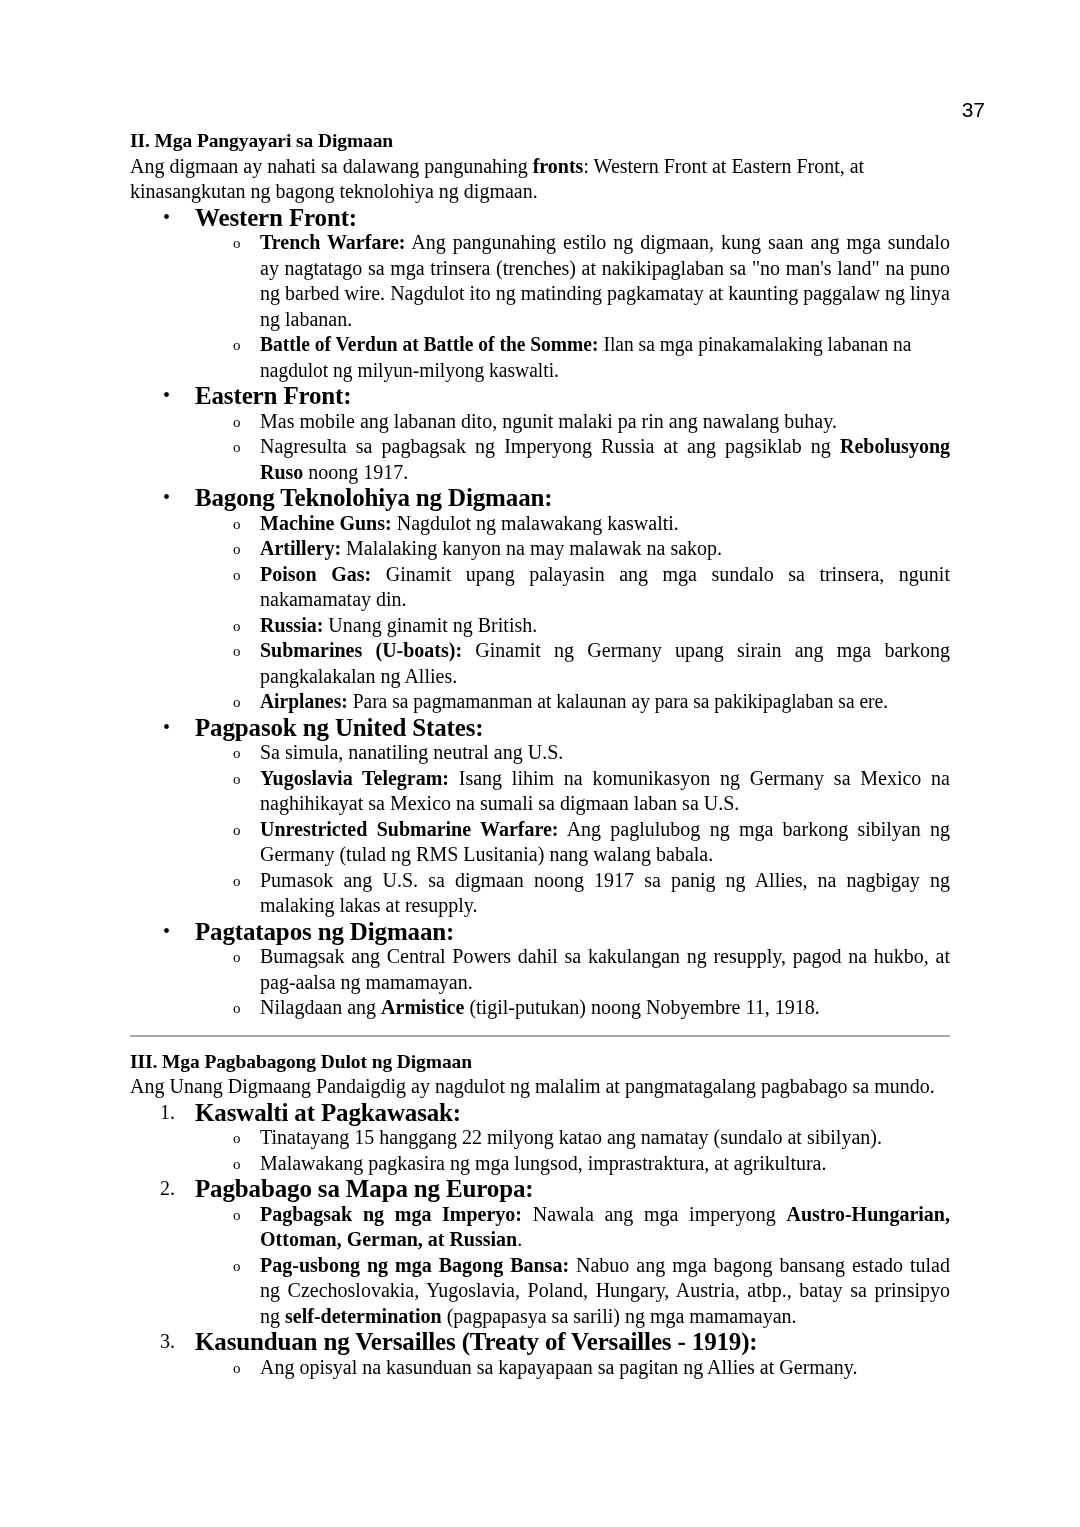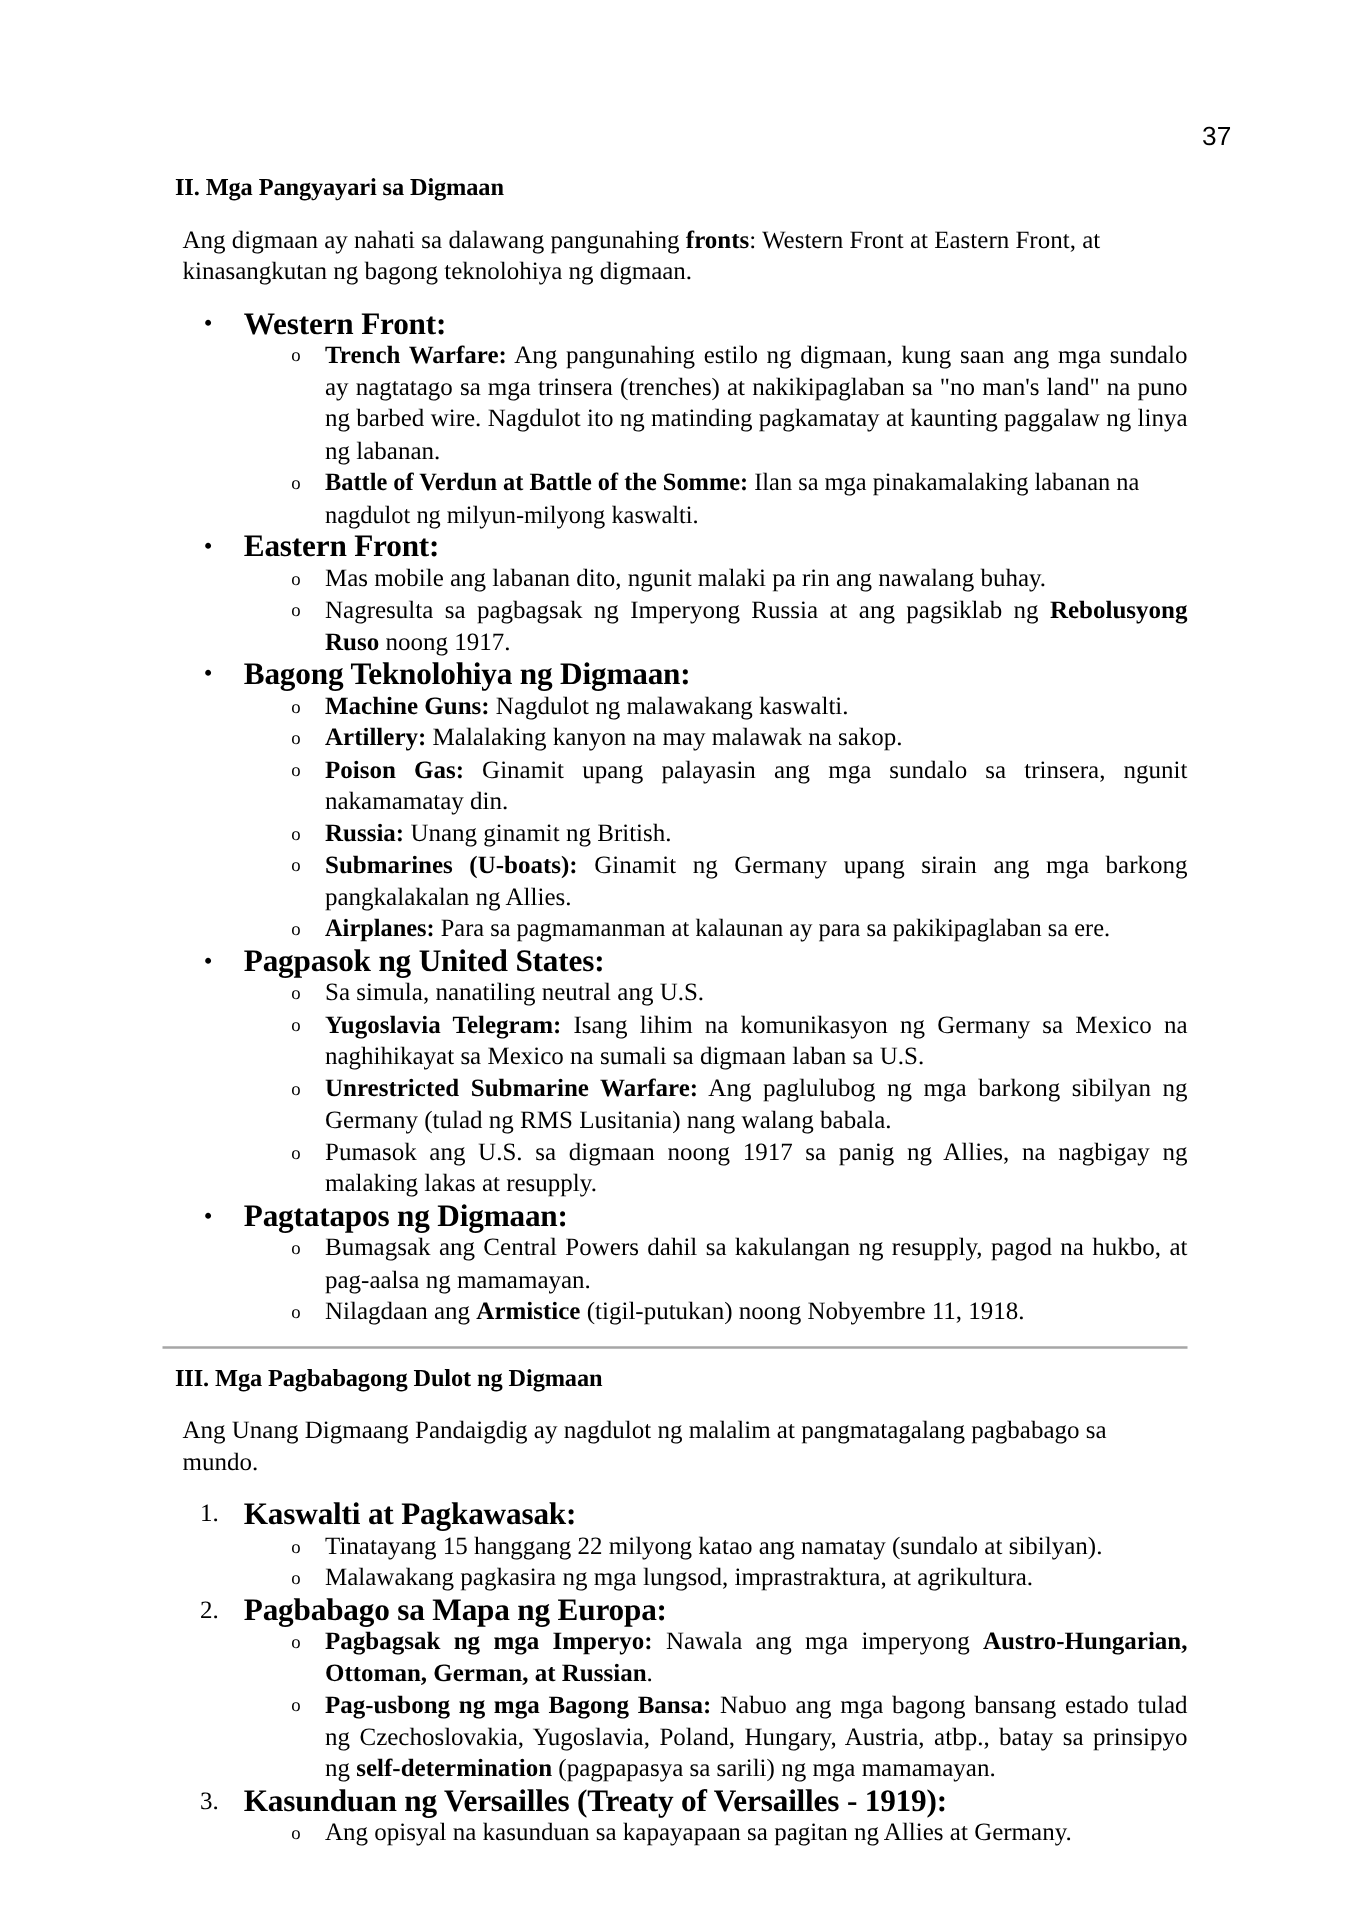--- a/index.html
+++ b/index.html
@@ -41,27 +41,27 @@
     left: 130px;
     top: 128px;
     width: 820px;
   }
 
   
   .sec-head {
     font-weight: bold;
     font-size: 19.5px;
     line-height: 25.5px;
-    margin: 10px;
+    margin: 0;
     letter-spacing: -0.1px;
   }
   .sec-intro {
     font-size: 20px;
     line-height: 25.5px;
-    margin: 16px;
+    margin: 0;
     text-align: left;
   }
 
   
   ul.lvl1, ol.lvl1 {
     margin: 0;
     padding: 0;
     list-style: none;
   }
   li.l1 {

